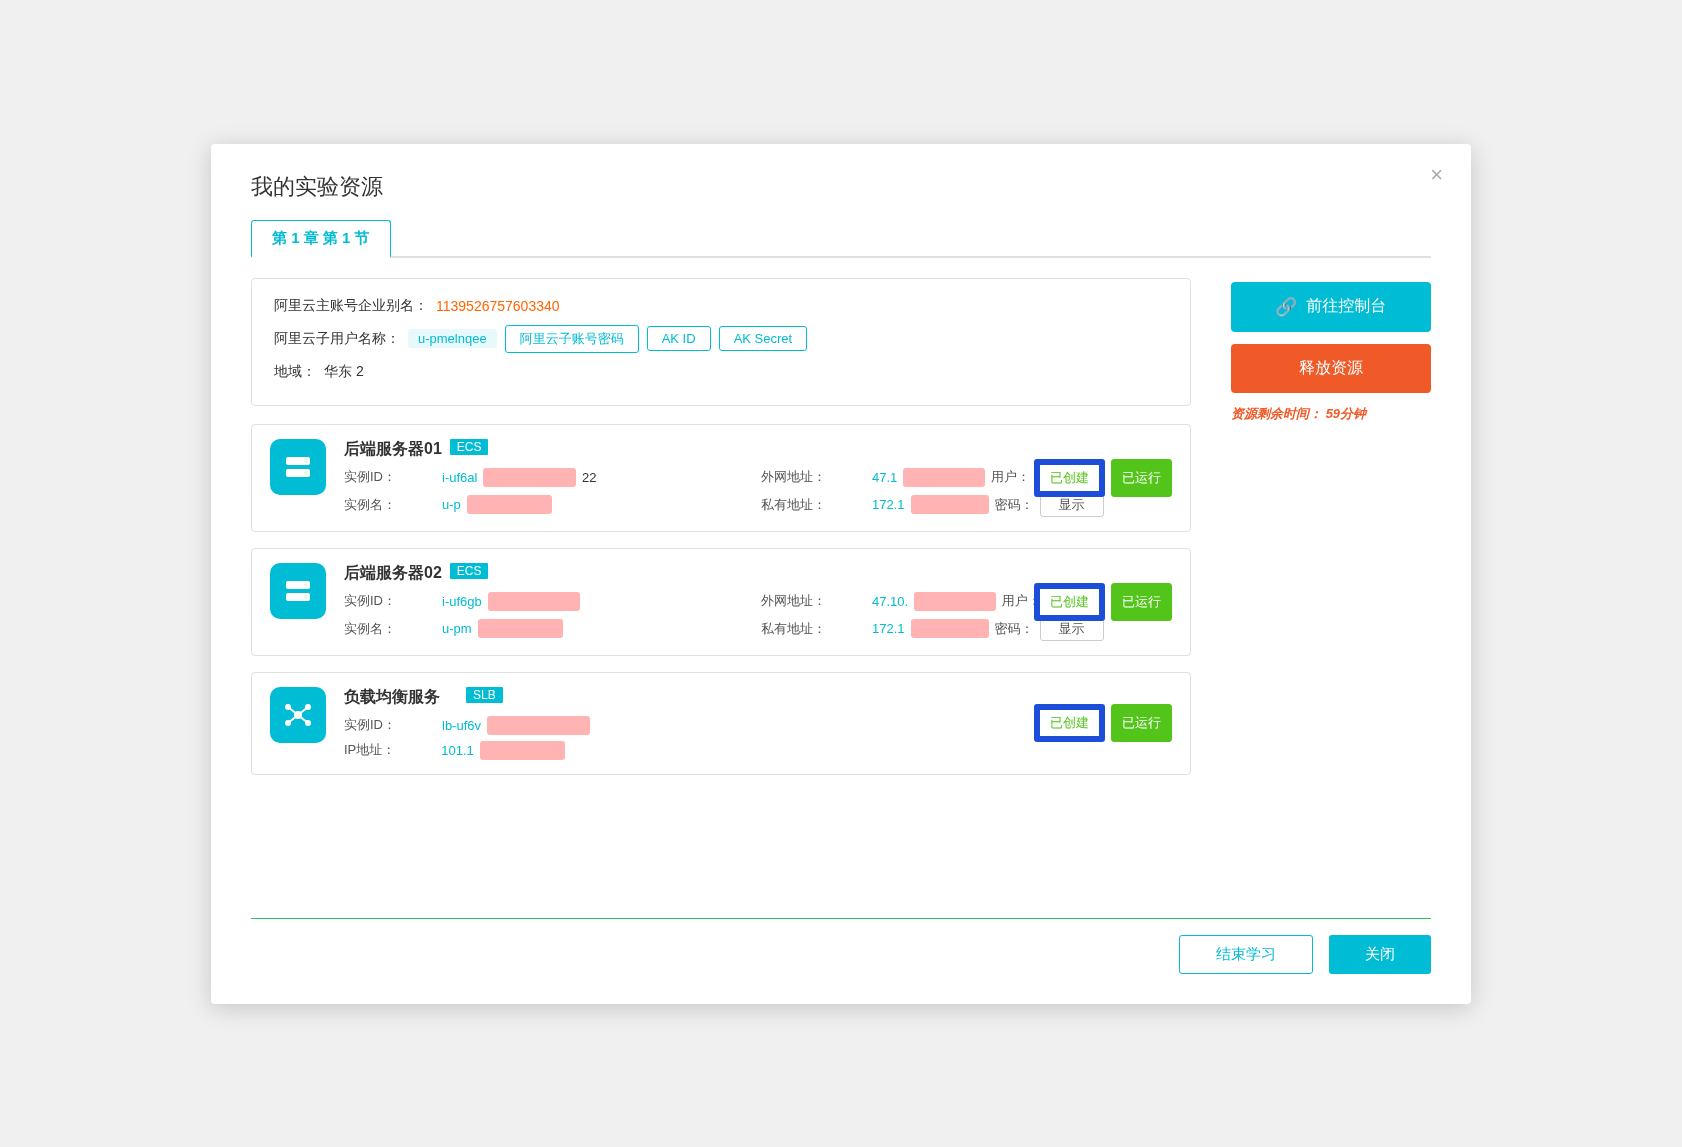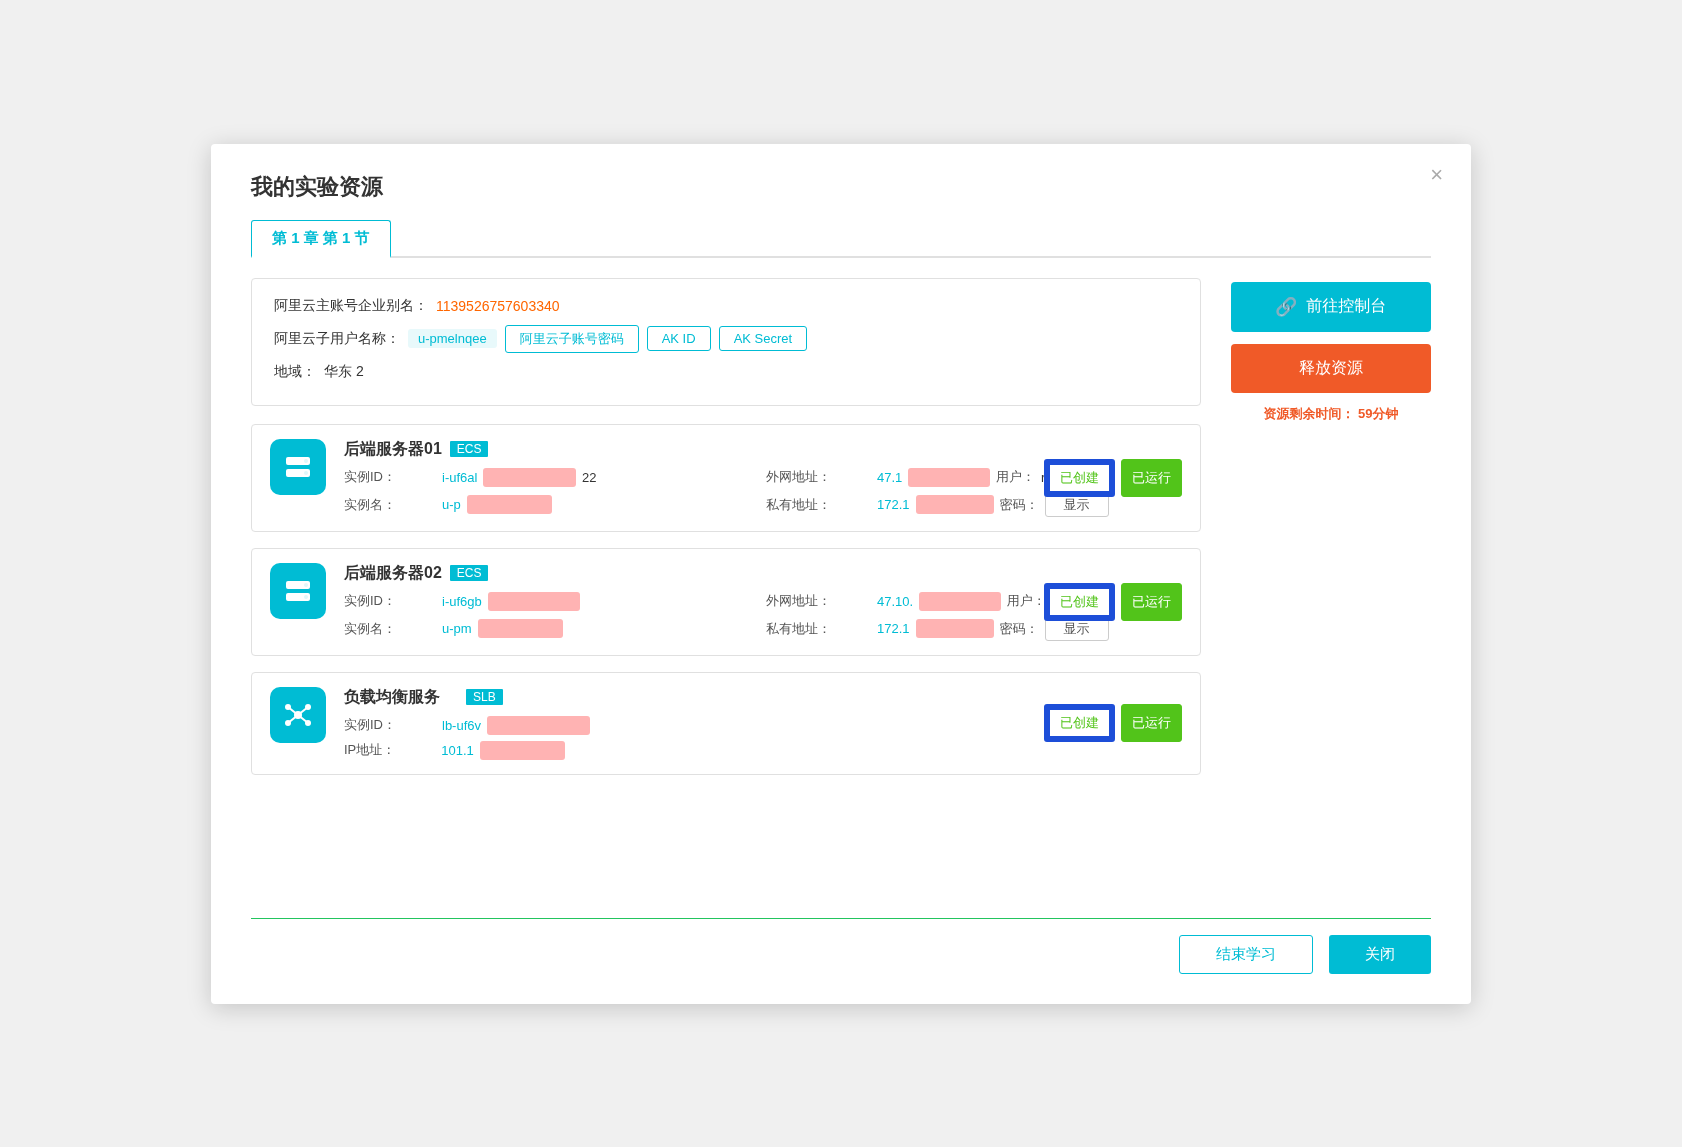--- a/index.html
+++ b/index.html
@@ -29,21 +29,21 @@
       font-size: 22px;
       color: #aaa;
       cursor: pointer;
       background: none;
       border: none;
       line-height: 1;
     }
     .dialog-title {
       font-size: 22px;
       color: #333;
-      font-weight: bold;
+      font-weight: normal;
       margin-bottom: 18px;
     }
     .tabs {
       display: flex;
       border-bottom: 2px solid #e0e0e0;
       margin-bottom: 20px;
     }
     .tab-item {
       padding: 8px 20px;
       font-size: 15px;
@@ -52,21 +52,21 @@
       border-bottom: 2px solid #fff;
       margin-bottom: -2px;
       cursor: pointer;
       background: #fff;
       border-radius: 3px 3px 0 0;
       font-weight: bold;
     }
     .main-content {
       display: flex;
       flex: 1;
-      gap: 30px;
+      gap: 40px;
     }
     .left-panel {
       flex: 1;
     }
     .info-section {
       border: 1px solid #e0e0e0;
       border-radius: 4px;
       padding: 18px 22px 14px 22px;
       margin-bottom: 18px;
     }
@@ -129,21 +129,21 @@
     .resource-icon svg {
       width: 32px;
       height: 32px;
       fill: #fff;
     }
     .resource-info {
       flex: 1;
     }
     .resource-title-row {
       display: flex;
-      align-items: center;
+      align-items: flex-start;
       gap: 8px;
       margin-bottom: 8px;
     }
     .resource-title {
       font-size: 16px;
       font-weight: bold;
       color: #333;
     }
     .badge {
       background: #00bcd4;
@@ -247,21 +247,22 @@
       border: none;
       border-radius: 4px;
       padding: 14px 10px;
       font-size: 16px;
       cursor: pointer;
       text-align: center;
     }
     .remaining-time {
       font-size: 13px;
       color: #555;
-      text-align: center;
+      text-align: left;
+      font-style: italic;
     }
     .remaining-time span {
       color: #f05a28;
       font-weight: bold;
     }
     .dialog-footer {
       display: flex;
       justify-content: flex-end;
       gap: 16px;
       margin-top: 30px;

